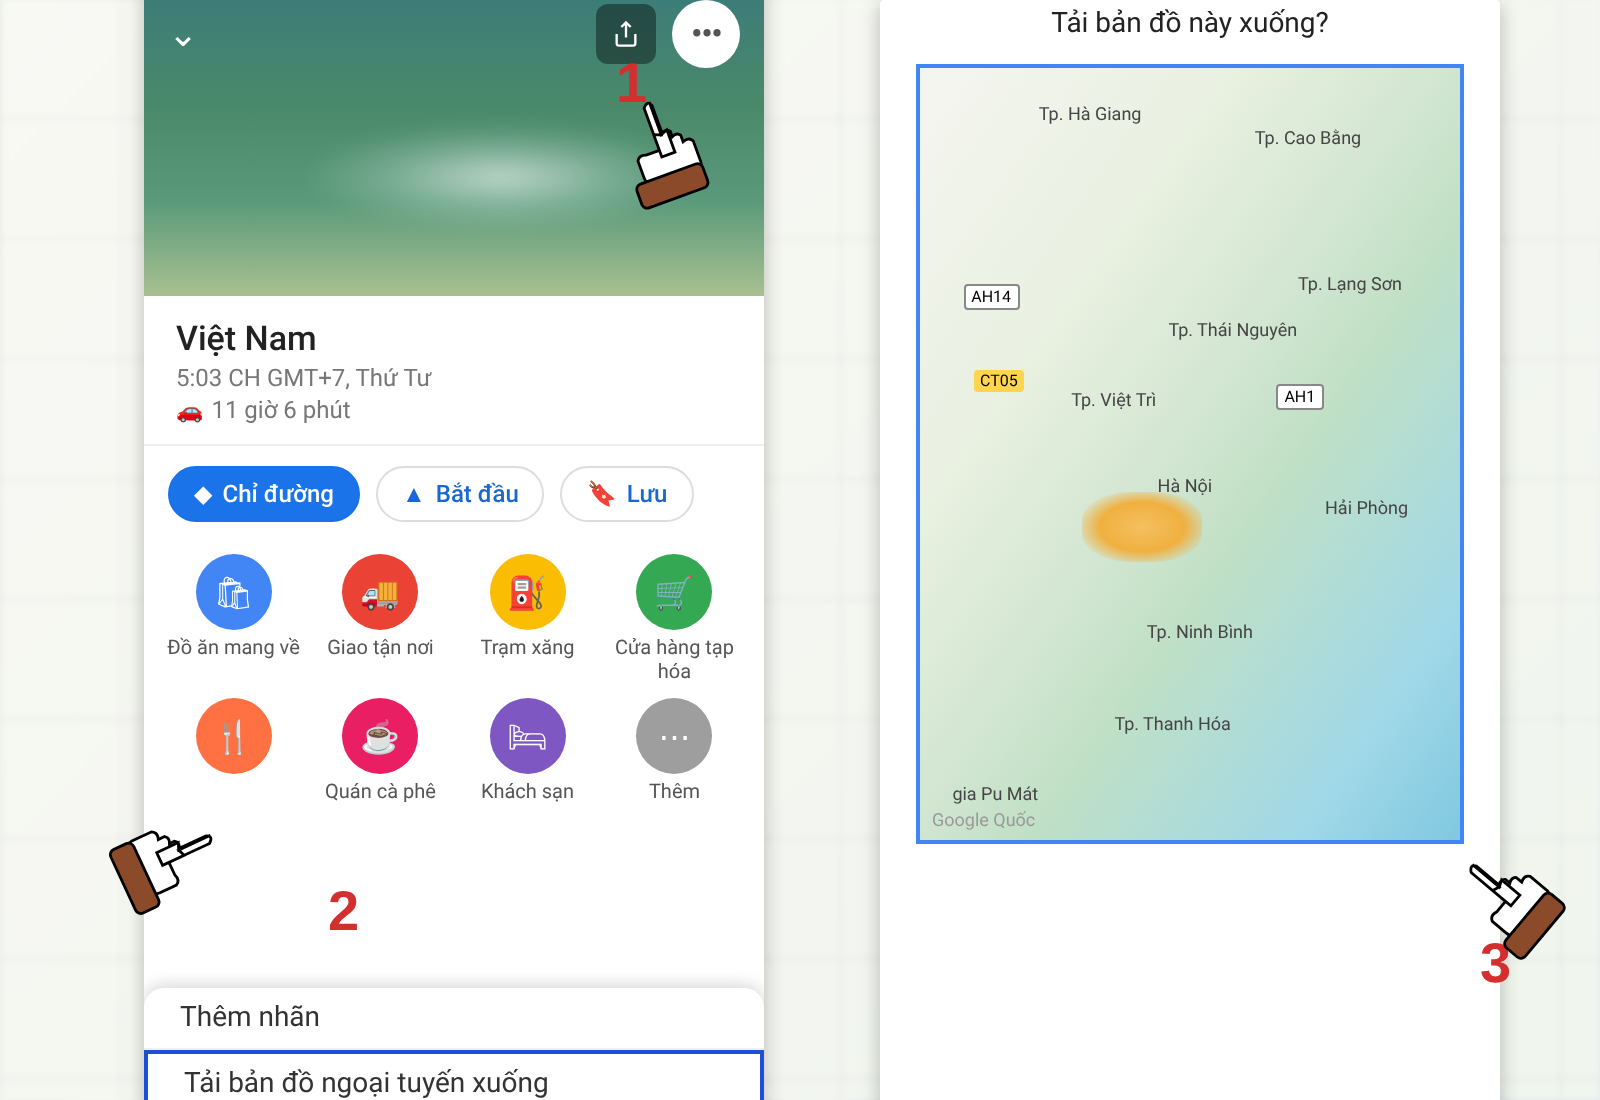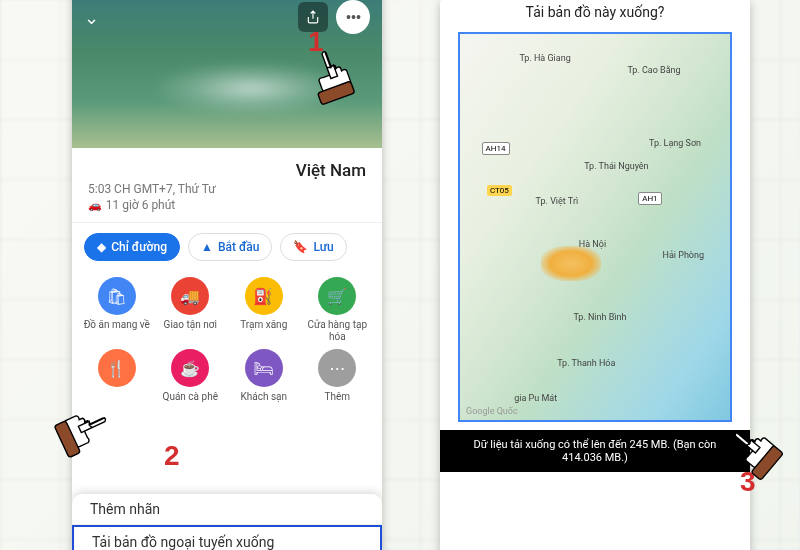--- a/index.html
+++ b/index.html
@@ -58,21 +58,21 @@
   .more-btn {
     width: 34px; height: 34px; border-radius: 50%;
     background: #fff;
     display: flex; align-items: center; justify-content: center;
     color: #555; font-size: 18px; letter-spacing: -1px;
   }
   .info {
     padding: 12px 16px 10px;
     border-bottom: 1px solid #eee;
   }
-  .title { font-size: 17px; font-weight: 500; color: #222; text-align: right; }
+  .title { font-size: 17px; font-weight: 500; color: #222; }
   .time { font-size: 12px; color: #777; margin-top: 2px; }
   .drive { font-size: 12px; color: #777; margin-top: 2px; display: flex; align-items: center; gap: 4px; }
   .car-icon::before { content: '🚗'; font-size: 11px; }
   .action-row {
     display: flex; gap: 8px; padding: 10px 12px 8px;
     overflow: hidden;
   }
   .pill {
     display: flex; align-items: center; gap: 5px;
     padding: 6px 12px; border-radius: 16px;
@@ -275,26 +275,25 @@
     <div class="attribution">Google Quốc</div>
   <div class="city" style="left: 22%; top: 5%;">Tp. Hà Giang</div>
       <div class="city" style="left: 62%; top: 8%;">Tp. Cao Bằng</div>
       <div class="city" style="left: 70%; top: 27%;">Tp. Lạng Sơn</div>
       <div class="city" style="left: 46%; top: 33%;">Tp. Thái Nguyên</div>
       <div class="city" style="left: 28%; top: 42%;">Tp. Việt Trì</div>
       <div class="city" style="left: 44%; top: 53%;">Hà Nội</div>
       <div class="city" style="left: 75%; top: 56%;">Hải Phòng</div>
       <div class="city" style="left: 42%; top: 72%;">Tp. Ninh Bình</div>
       <div class="city" style="left: 36%; top: 84%;">Tp. Thanh Hóa</div>
-      <div class="city" style="left: 6%; top: 93%; margin-left: 38px;">gia Pu Mát</div>
+      <div class="city" style="left: 6%; top: 93%;">gia Pu Mát</div>
       <div class="road-badge rb-white" style="left: 8%; top: 28%;">AH14</div>
       <div class="road-badge rb-yellow" style="left: 10%; top: 39%;">CT05</div>
       <div class="road-badge rb-white" style="left: 66%; top: 41%;">AH1</div>
     </div>
-  <div class="download-info">Dữ liệu tải xuống có thể lên đến 245 MB. (Bạn còn 414.036 MB.)</div>
 </div>
 
 <div class="step-num" style="left: 308px; top: 26px;">1</div>
 <div class="step-num" style="left: 164px; top: 440px;">2</div>
 <div class="step-num" style="left: 740px; top: 466px;">3</div>
 
 <div class="hand" style="left: 298px; top: 44px; transform: rotate(-20deg);">
   <svg viewBox="0 0 100 80">
       <path d="M50 5 L50 30 L45 28 L45 45 L55 45 L55 28 L50 30 Z M35 40 Q30 38 28 42 L28 55 Q28 62 35 65 L58 68 Q68 68 70 58 L70 42 Q68 38 63 40 L63 35 Q61 32 57 34 L57 30 Q55 27 51 29 L51 8 Q49 3 45 8 L45 40 Z" fill="#fff" stroke="#000" stroke-width="2"></path>
       <rect x="20" y="58" width="50" height="18" rx="4" fill="#8b4a2a" stroke="#000" stroke-width="2"></rect>

